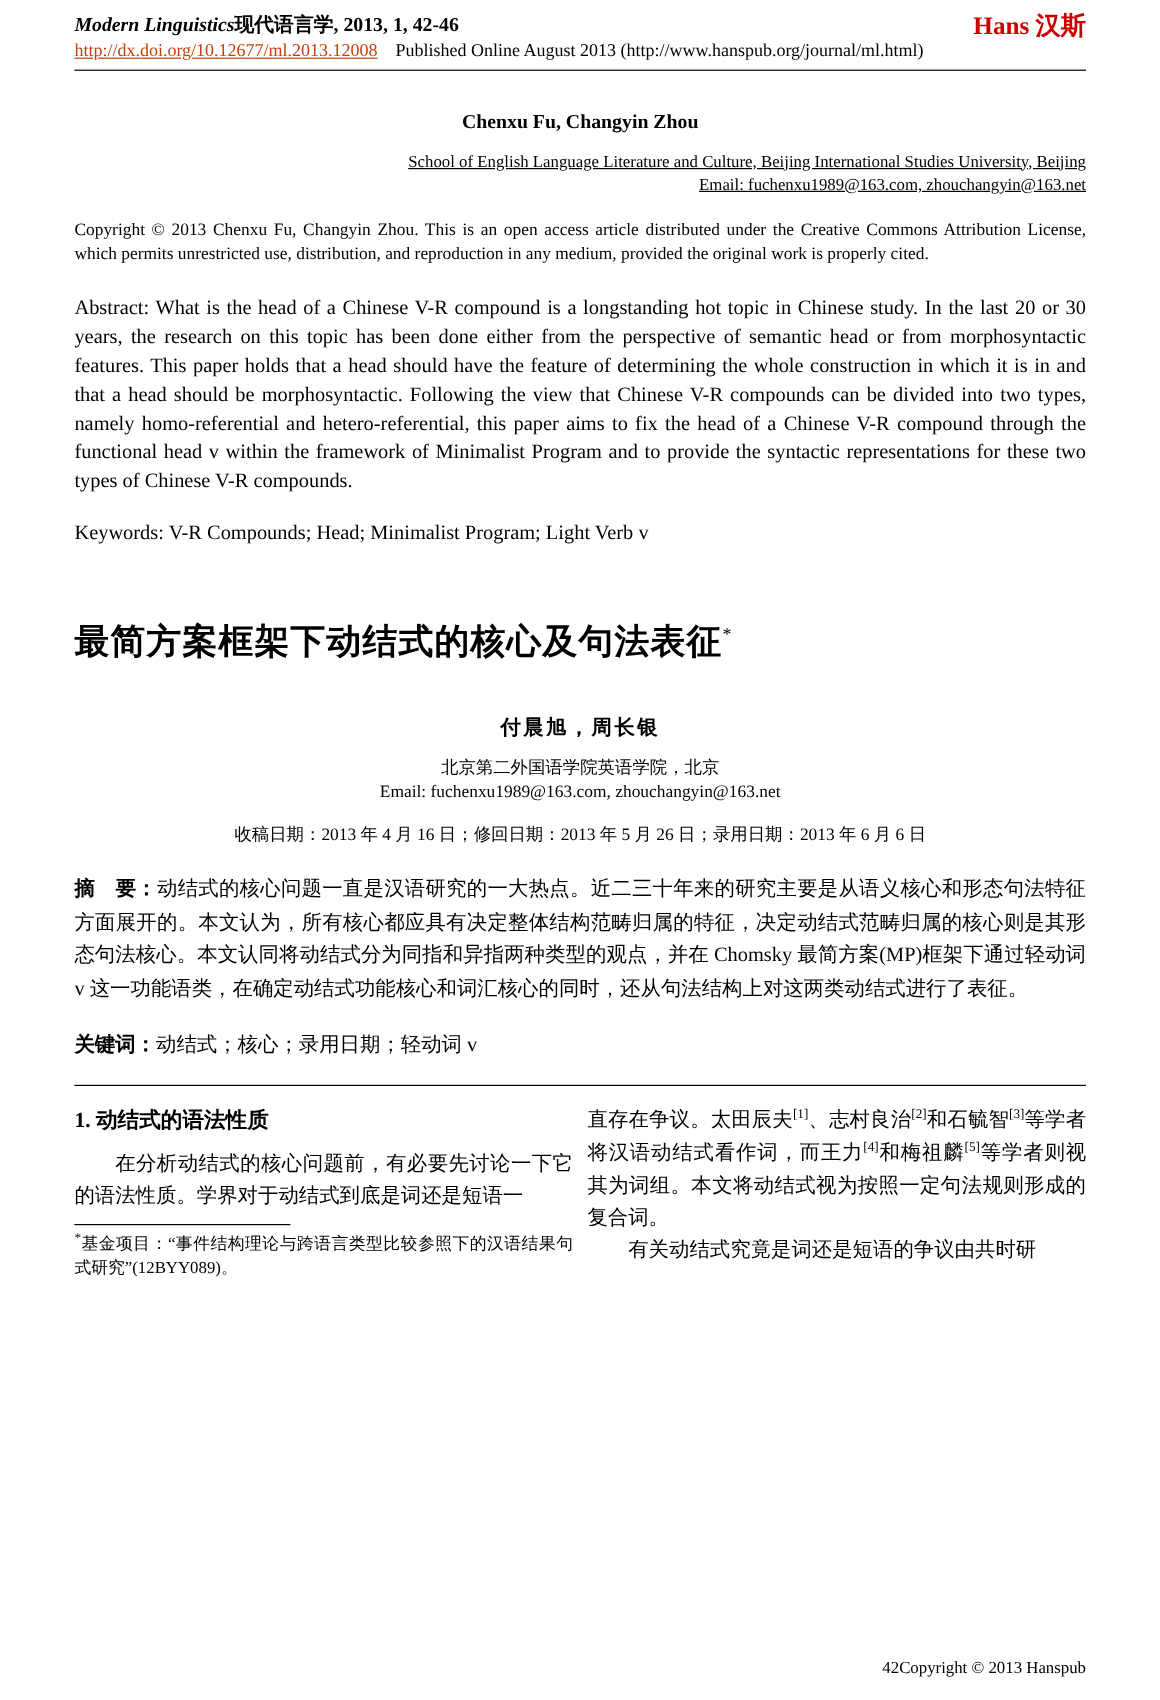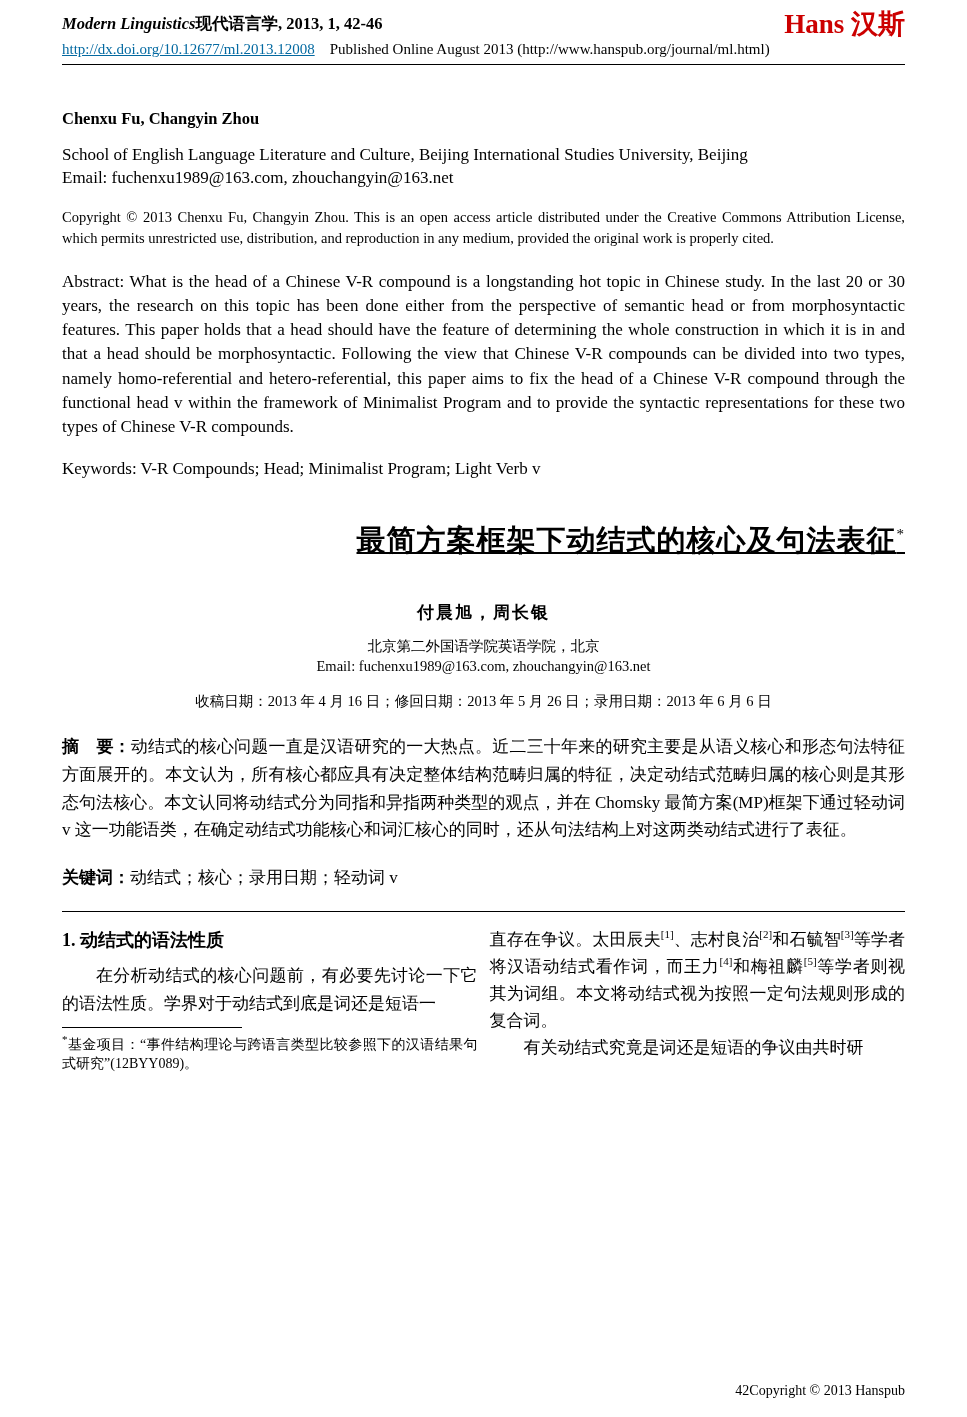--- a/index.html
+++ b/index.html
@@ -37,35 +37,35 @@
     font-style: italic;
     font-weight: bold;
     font-size: 16.5px;
     line-height: 1.25;
   }
   .masthead-left .cn {
     font-style: normal;
   }
   .hans-logo {
     font-weight: bold;
-    font-size: 27px;
+    font-size: 21px;
     color: #cc0000;
     letter-spacing: 0px;
     line-height: 1;
     white-space: nowrap;
     padding-top: 1px;
   }
   .doi-line {
     font-size: 15px;
     line-height: 1.3;
     margin-top: 2px;
     white-space: nowrap;
   }
   .doi-link {
-    color: #0369a1;
+    color: #c2410c;
     text-decoration: underline;
   }
   .hrule {
     border: none;
     border-top: 1px solid #000;
     margin: 4px 0 0 0;
   }
 
   
   .title {
@@ -75,29 +75,31 @@
     line-height: 1.32;
     margin-top: 26px;
     letter-spacing: 0.1px;
   }
   .title sup {
     font-size: 16px;
     vertical-align: super;
     font-weight: normal;
   }
   .authors-en {
+    text-align: center;
     font-weight: bold;
     font-size: 16.5px;
-    margin-top: 44px;
+    margin-top: 33px;
   }
   .affil-en {
-    text-align: left;
-    font-size: 17px;
+    text-align: right;
+    font-size: 14px;
     line-height: 1.38;
     margin-top: 14px;
+    text-decoration: underline;
   }
   .dates-en {
     text-align: center;
     font-size: 14.5px;
     margin-top: 18px;
   }
   .dates-en sup { font-size: 10px; vertical-align: super; }
   .copyright-note {
     font-size: 14.5px;
     line-height: 1.4;
@@ -114,26 +116,25 @@
     text-justify: inter-word;
   }
   .abstract b, .keywords b { font-weight: normal; }
   .keywords {
     font-size: 17px;
     margin-top: 20px;
   }
 
   
   .title-cn {
-    text-align: right;
+    text-align: left;
     font-weight: bold;
     font-size: 29px;
-    margin-top: 42px;
+    margin-top: 61px;
     letter-spacing: 1px;
-    text-decoration: underline;
   }
   .title-cn sup { font-size: 15px; vertical-align: super; font-weight: normal; }
   .authors-cn {
     text-align: center;
     font-weight: bold;
     font-size: 17px;
     margin-top: 40px;
     letter-spacing: 2px;
   }
   .affil-cn {

